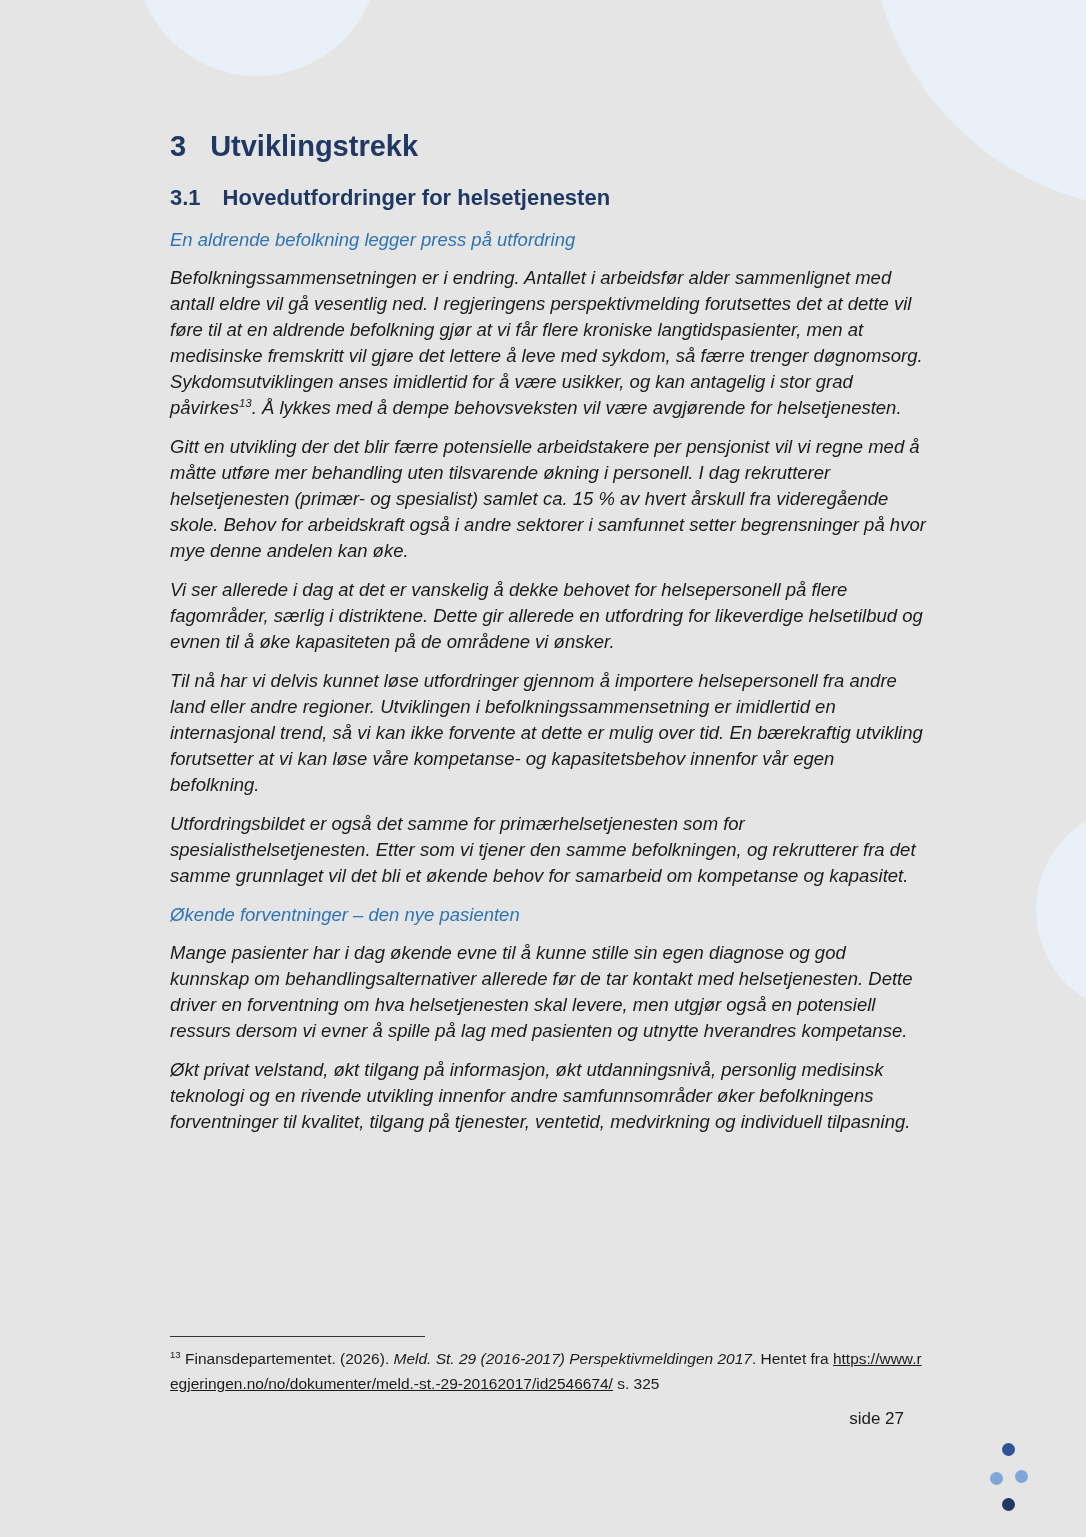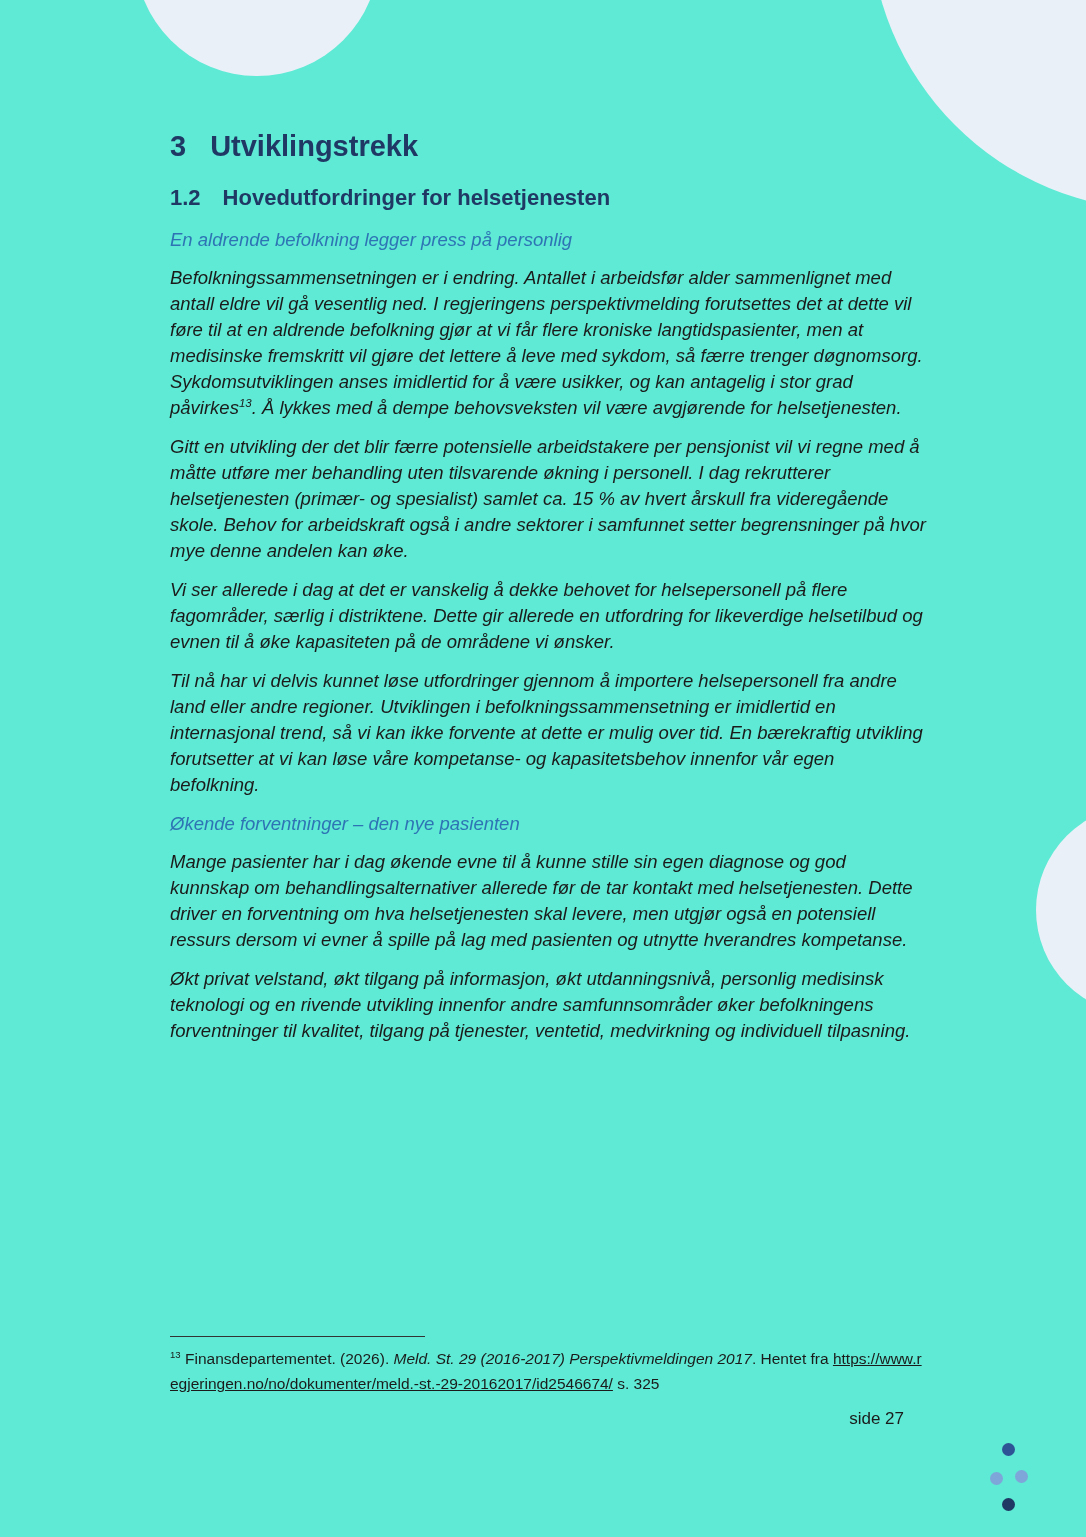--- a/index.html
+++ b/index.html
@@ -4,21 +4,21 @@
 <style>
   html, body {
     margin: 0;
     padding: 0;
     background: #ffffff;
   }
   .page {
     position: relative;
     width: 1086px;
     height: 1537px;
-    background: #5eead4;
+    background: #e5e5e5;
     font-family: "Liberation Sans", sans-serif;
     color: #1b1b1b;
     overflow: hidden;
   }
   .deco {
     position: absolute;
     border-radius: 50%;
     background: #e9f0f8;
   }
   .circle-tl { width: 244px; height: 244px; left: 135px; top: -168px; }
@@ -124,28 +124,29 @@
 <div class="page">
 
   <div class="deco circle-tl"></div>
   <div class="deco circle-tr"></div>
   <div class="deco circle-mr"></div>
 
   <main class="content">
 
     <h1><span class="hnum">3</span><span>Utviklingstrekk</span></h1>
 
-    <h2><span class="hnum">1.2</span><span>Hovedutfordringer for helsetjenesten</span></h2>
+    <h2><span class="hnum">3.1</span><span>Hovedutfordringer for helsetjenesten</span></h2>
 
-    <h3 class="subtitle">En aldrende befolkning legger press på personlig</h3>
+    <h3 class="subtitle">En aldrende befolkning legger press på utfordring</h3>
     <p class="body"><span>Befolkningssammensetningen er i endring. Antallet i arbeidsfør alder sammenlignet med antall eldre vil gå vesentlig ned. I regjeringens perspektivmelding forutsettes det at dette vil føre til at en aldrende befolkning gjør at vi får flere kroniske langtidspasienter, men at medisinske fremskritt vil gjøre det lettere å leve med sykdom, så færre trenger døgnomsorg. Sykdomsutviklingen anses imidlertid for å være usikker, og kan antagelig i stor grad påvirkes</span><sup>13</sup><span>. Å lykkes med å dempe behovsveksten vil være avgjørende for helsetjenesten.</span></p>
 
     <p class="body">Gitt en utvikling der det blir færre potensielle arbeidstakere per pensjonist vil vi regne med å måtte utføre mer behandling uten tilsvarende økning i personell. I dag rekrutterer helsetjenesten (primær- og spesialist) samlet ca. 15 % av hvert årskull fra videregående skole. Behov for arbeidskraft også i andre sektorer i samfunnet setter begrensninger på hvor mye denne andelen kan øke.</p>
     <p class="body">Vi ser allerede i dag at det er vanskelig å dekke behovet for helsepersonell på flere fagområder, særlig i distriktene. Dette gir allerede en utfordring for likeverdige helsetilbud og evnen til å øke kapasiteten på de områdene vi ønsker.</p>
     <p class="body">Til nå har vi delvis kunnet løse utfordringer gjennom å importere helsepersonell fra andre land eller andre regioner. Utviklingen i befolkningssammensetning er imidlertid en internasjonal trend, så vi kan ikke forvente at dette er mulig over tid. En bærekraftig utvikling forutsetter at vi kan løse våre kompetanse- og kapasitetsbehov innenfor vår egen befolkning.</p>
+    <p class="body">Utfordringsbildet er også det samme for primærhelsetjenesten som for spesialisthelsetjenesten. Etter som vi tjener den samme befolkningen, og rekrutterer fra det samme grunnlaget vil det bli et økende behov for samarbeid om kompetanse og kapasitet.</p>
 
     <h3 class="subtitle">Økende forventninger – den nye pasienten</h3>
     <p class="body">Mange pasienter har i dag økende evne til å kunne stille sin egen diagnose og god kunnskap om behandlingsalternativer allerede før de tar kontakt med helsetjenesten. Dette driver en forventning om hva helsetjenesten skal levere, men utgjør også en potensiell ressurs dersom vi evner å spille på lag med pasienten og utnytte hverandres kompetanse.</p>
     <p class="body">Økt privat velstand, økt tilgang på informasjon, økt utdanningsnivå, personlig medisinsk teknologi og en rivende utvikling innenfor andre samfunnsområder øker befolkningens forventninger til kvalitet, tilgang på tjenester, ventetid, medvirkning og individuell tilpasning.</p>
 
   </main>
 
   <div class="footnote">
     <div class="footnote-rule"></div>
     <p class="footnote-text"><sup>13</sup> <span>Finansdepartementet. (2026). </span><em>Meld. St. 29 (2016-2017) Perspektivmeldingen 2017</em><span>. Hentet fra </span><a class="footnote-link">https://www.regjeringen.no/no/dokumenter/meld.-st.-29-20162017/id2546674/</a><span> s. 325</span></p>

